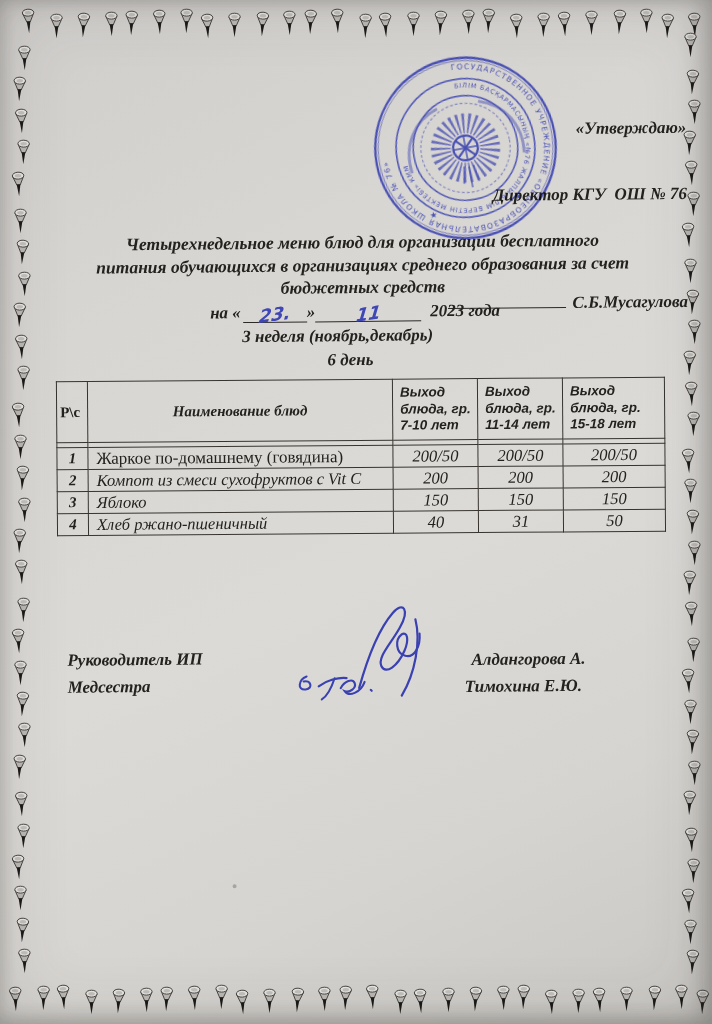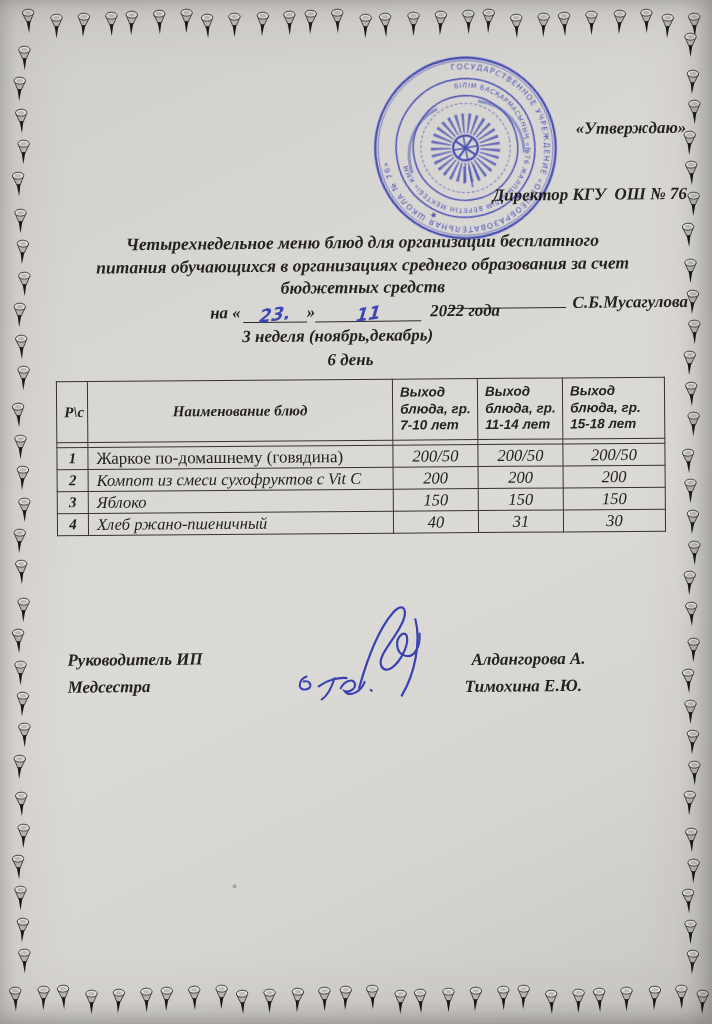--- a/index.html
+++ b/index.html
@@ -35,21 +35,21 @@
   .uline.month { width:106px; margin-right:9px; }
   .hw { font-family:"DejaVu Sans", sans-serif; color:#3f47b4; font-size:18px; font-weight:bold;
     display:inline-block; transform:rotate(-7deg) skewX(-14deg); }
   .week-line { position:absolute; left:244px; top:326px; font-weight:bold; font-style:italic; font-size:17px; }
   .day-line  { position:absolute; left:329px; top:350px; font-weight:bold; font-style:italic; font-size:17px; }
 
   table.menu { position:absolute; left:57px; top:379px; width:608px; border-collapse:collapse;
     transform:rotate(0.12deg); table-layout:fixed; }
   .menu td, .menu th { border:1.7px solid #37342f; padding:0 3px; overflow:hidden; }
   .menu tr.head th { height:60px; vertical-align:middle; }
-  th.h-num  { font-weight:bold; font-style:italic; font-size:15px; text-align:right; }
+  th.h-num  { font-weight:bold; font-size:15px; text-align:left; }
   th.h-name { font-weight:bold; font-style:italic; font-size:15px; text-align:center; }
   th.h-out  { font-family:"Liberation Sans", sans-serif; font-weight:bold; font-style:italic;
     font-size:13.5px; line-height:16.5px; text-align:left; padding-left:7px; white-space:pre-line; }
   tr.spacer td { height:4px; padding:0; }
   tr.data td { height:21px; }
   td.rnum { font-weight:bold; font-style:italic; font-size:15px; text-align:center; }
   td.rname { font-size:17px; padding-left:8px; white-space:nowrap; }
   tr.upright td.rname { font-style:normal; }
   tr.slanted td.rname { font-style:italic; font-size:16.5px; }
   td.rval { font-style:italic; font-size:16.5px; text-align:center; }
@@ -696,21 +696,21 @@
       </svg>
     </div>
 
     <div class="title">
       <div>Четырехнедельное меню блюд для организации бесплатного</div>
       <div>питания обучающихся в организациях среднего образования за счет</div>
       <div>бюджетных средств</div>
     </div>
 
     <div class="date-line">
-      <span>на «</span><span class="uline day"><span class="hw">23.</span></span><span>»</span><span class="uline month"><span class="hw">11</span></span><span>2022 года</span>
+      <span>на «</span><span class="uline day"><span class="hw">23.</span></span><span>»</span><span class="uline month"><span class="hw">11</span></span><span>2023 года</span>
     </div>
 
     <div class="week-line">3 неделя (ноябрь,декабрь)</div>
     <div class="day-line">6 день</div>
 
     <table class="menu">
       <colgroup>
         <col style="width:31px">
           <col style="width:305px">
           <col style="width:85px">
@@ -757,21 +757,21 @@
         <td class="rname">Яблоко</td>
         <td class="rval">150</td>
         <td class="rval">150</td>
         <td class="rval">150</td>
       </tr>
       <tr class="data slanted">
         <td class="rnum">4</td>
         <td class="rname">Хлеб ржано-пшеничный</td>
         <td class="rval">40</td>
         <td class="rval">31</td>
-        <td class="rval">30</td>
+        <td class="rval">50</td>
       </tr>
     </tbody>
       </table>
 
     <div class="f-role1">Руководитель ИП</div>
     <div class="f-role2">Медсестра</div>
     <div class="f-name1">Алдангорова А.</div>
     <div class="f-name2">Тимохина Е.Ю.</div>
 
     <div class="sig-small">

